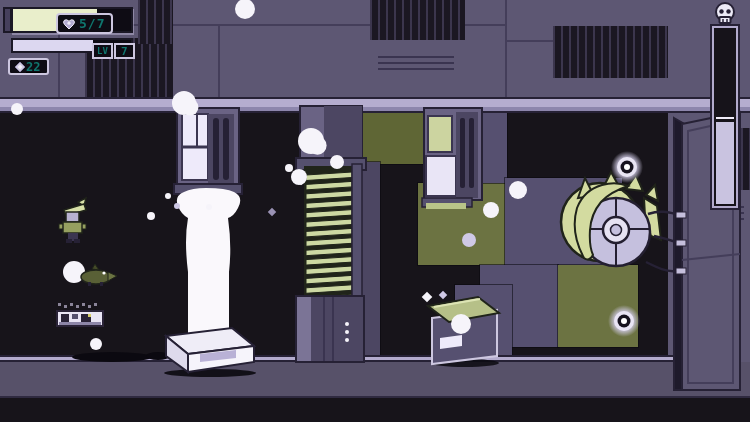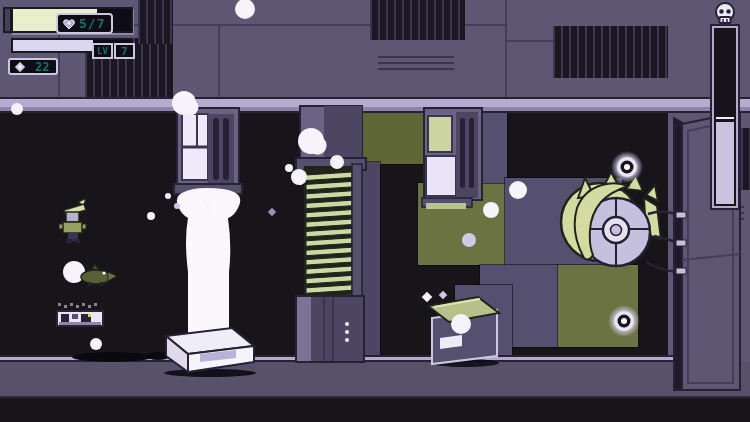--- a/index.html
+++ b/index.html
@@ -60,21 +60,21 @@
            border-radius:4px;display:flex;align-items:center;gap:3px;padding:0 6px 0 4px;}
   .hud-text{color:#0f766e;font-weight:bold;line-height:1;}
   #hp-text{font-size:13px;letter-spacing:1px;}
   #xp-bar{position:absolute;left:11px;top:38px;width:122px;height:15px;background:#0e0c14;border:2px solid #1b1826;}
   #xp-fill{height:100%;width:68%;background:#dcd7f0;}
   #lv-box{position:absolute;left:92px;top:43px;height:16px;padding:0 3px;background:#0e0c14;
           border:2px solid #cdc7e0;display:flex;align-items:center;font-size:9px;}
   #lv-val{position:absolute;left:114px;top:43px;height:16px;padding:0 5px;background:#0e0c14;
           border:2px solid #cdc7e0;display:flex;align-items:center;font-size:11px;}
   #money{position:absolute;left:8px;top:58px;height:17px;background:#0e0c14;border:2px solid #cdc7e0;
-         border-radius:3px;display:flex;align-items:center;gap:9px;padding:0 7px 0 4px;font-size:12px;text-decoration:underline;}
+         border-radius:3px;display:flex;align-items:center;gap:0;padding:0 7px 0 4px;font-size:12px;text-decoration:underline;}
 </style>
 </head>
 <body>
 
 <div class="stage">
 
   <div class="top-wall"></div>
   <div class="panel-line" id="pl-h1"></div>
   <div class="panel-line" id="pl-v1"></div>
   <div class="panel-line" id="pl-v2"></div>

